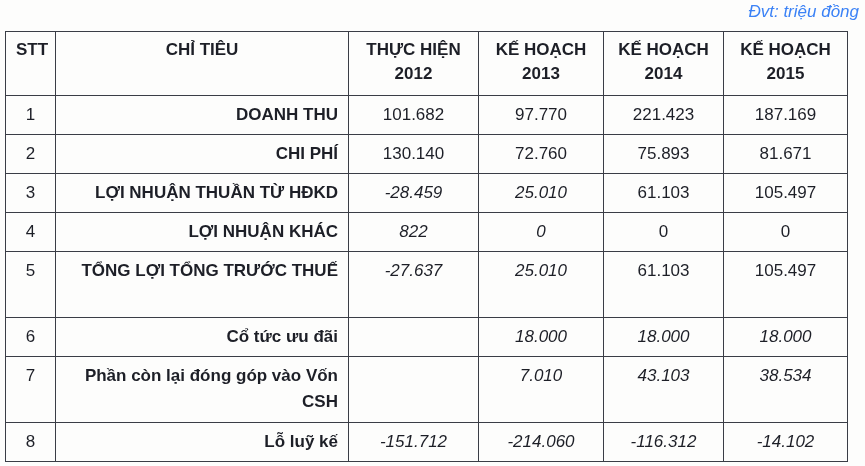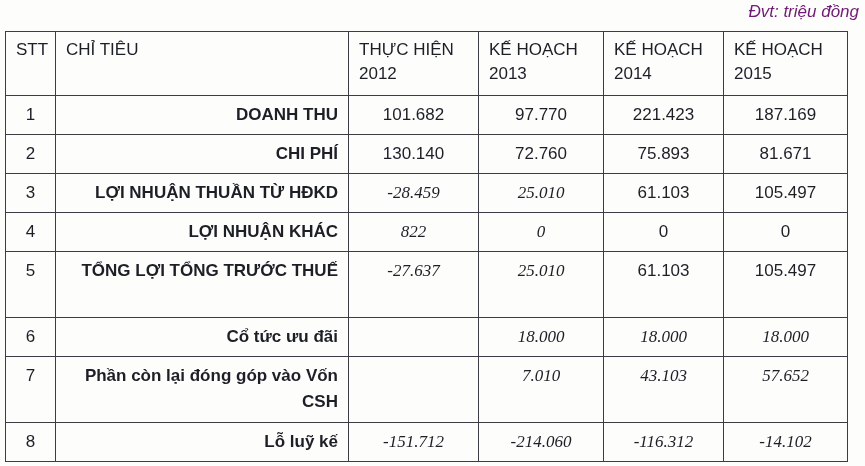--- a/index.html
+++ b/index.html
@@ -8,48 +8,48 @@
     background: #fdfdfc;
     overflow: hidden;
     font-family: "Liberation Sans", "DejaVu Sans", sans-serif;
     color: #1d1f27;
   }
   .unit {
     position: absolute;
     right: 6px; top: 2px;
     font-size: 17px;
     font-style: italic;
-    color: #701a75;
+    color: #3b82f6;
   }
   table.fin {
     position: absolute;
     left: 5px; top: 31px;
     border-collapse: collapse;
     table-layout: fixed;
     width: 842px;
   }
   table.fin td, table.fin th {
     border: 1.5px solid #3a3d46;
     padding: 0 10px;
     font-size: 17px;
     vertical-align: top;
   }
   table.fin th {
-    font-weight: normal;
-    text-align: left;
+    font-weight: bold;
+    text-align: center;
     line-height: 24px;
     padding-top: 6px;
     height: 57px;
   }
   th.stt-h { padding-top: 6px; }
   td.stt { text-align: center; }
   td.label { font-weight: bold; text-align: right; }
   td.label.it { }
   td.num { text-align: center; }
-  td.num.it { font-style: italic; font-family: Liberation Serif, serif; }
+  td.num.it { font-style: italic; }
   tr.r1 td { height: 38px; line-height: 38px; }
   tr.r2 td { height: 59px; line-height: 26px; padding-top: 6px; }
 </style>
 </head>
 <body>
 
 <div class="unit">Đvt: triệu đồng</div>
 
 <table class="fin">
   <colgroup>
@@ -118,21 +118,21 @@
       <td class="num it">18.000</td>
       <td class="num it">18.000</td>
       <td class="num it">18.000</td>
     </tr>
     <tr class="r2">
       <td class="stt">7</td>
       <td class="label it">Phần còn lại đóng góp vào Vốn CSH</td>
       <td class="num it"></td>
       <td class="num it">7.010</td>
       <td class="num it">43.103</td>
-      <td class="num it">57.652</td>
+      <td class="num it">38.534</td>
     </tr>
     <tr class="r1">
       <td class="stt">8</td>
       <td class="label it">Lỗ luỹ kế</td>
       <td class="num it">-151.712</td>
       <td class="num it">-214.060</td>
       <td class="num it">-116.312</td>
       <td class="num it">-14.102</td>
     </tr>
   </tbody>

